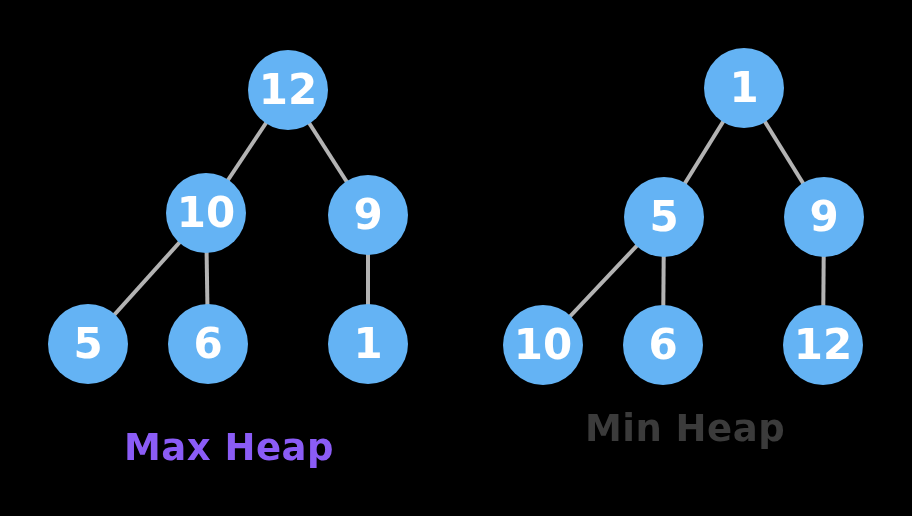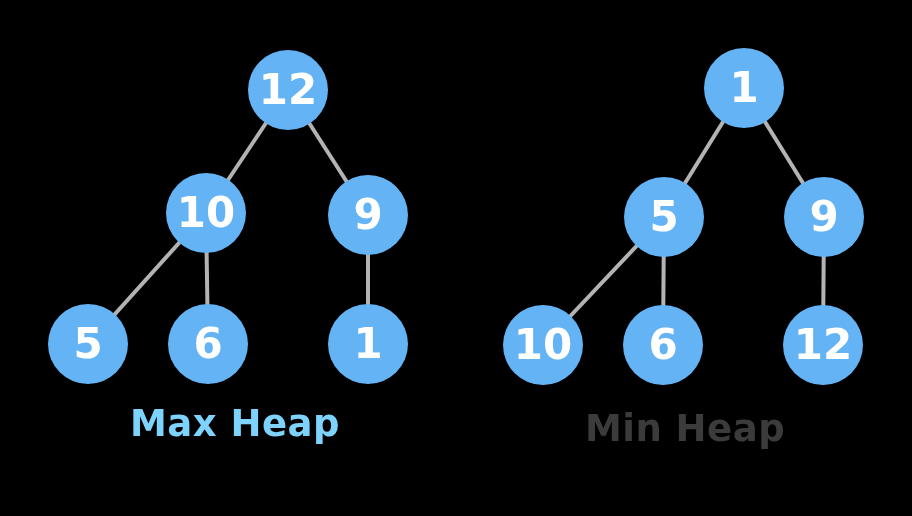--- a/index.html
+++ b/index.html
@@ -79,16 +79,16 @@
   <div class="node" style="left: 208px; top: 344px; background: rgb(100, 179, 244); color: rgb(255, 255, 255);">6</div>
   <div class="node" style="left: 368px; top: 344px; background: rgb(100, 179, 244); color: rgb(255, 255, 255);">1</div>
 
   <div class="node" style="left: 744px; top: 88px; background: rgb(100, 179, 244); color: rgb(255, 255, 255);">1</div>
   <div class="node" style="left: 664px; top: 217px; background: rgb(100, 179, 244); color: rgb(255, 255, 255);">5</div>
   <div class="node" style="left: 824px; top: 217px; background: rgb(100, 179, 244); color: rgb(255, 255, 255);">9</div>
   <div class="node" style="left: 543px; top: 345px; background: rgb(100, 179, 244); color: rgb(255, 255, 255);">10</div>
   <div class="node" style="left: 663px; top: 345px; background: rgb(100, 179, 244); color: rgb(255, 255, 255);">6</div>
   <div class="node" style="left: 823px; top: 345px; background: rgb(100, 179, 244); color: rgb(255, 255, 255);">12</div>
 
-  <div class="tree-label" style="left: 229px; top: 423px; color: #7dd3fc; margin-left: 6px;">Max Heap</div>
+  <div class="tree-label" style="left: 229px; top: 447px; color: #8b5cf6;">Max Heap</div>
   <div class="tree-label" style="left: 685px; top: 428px; color: rgb(59, 59, 59);">Min Heap</div>
 
 </div>
 
 </body></html>

